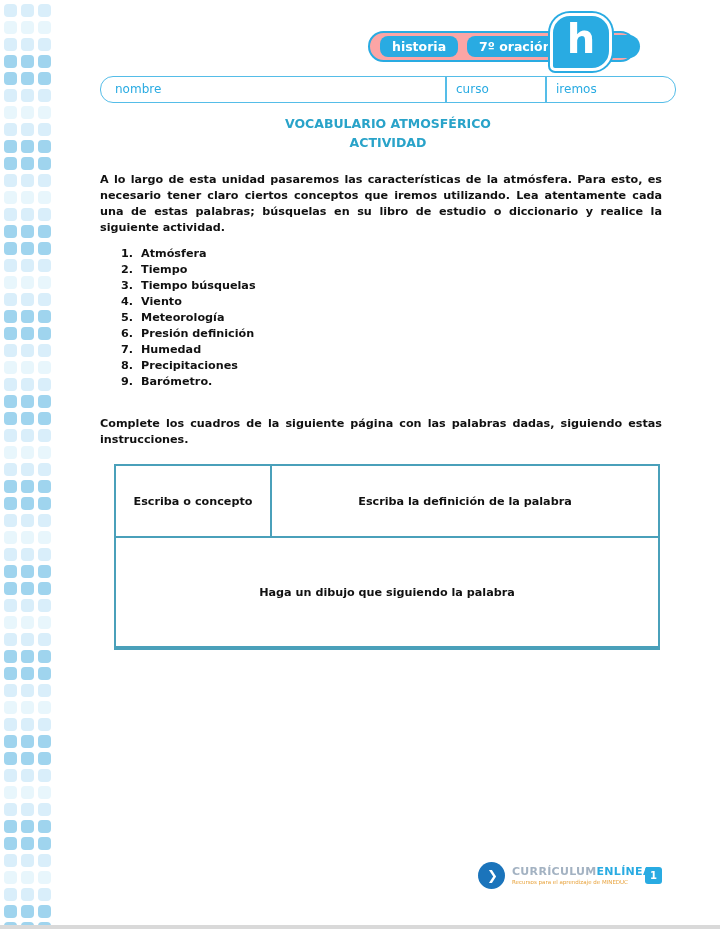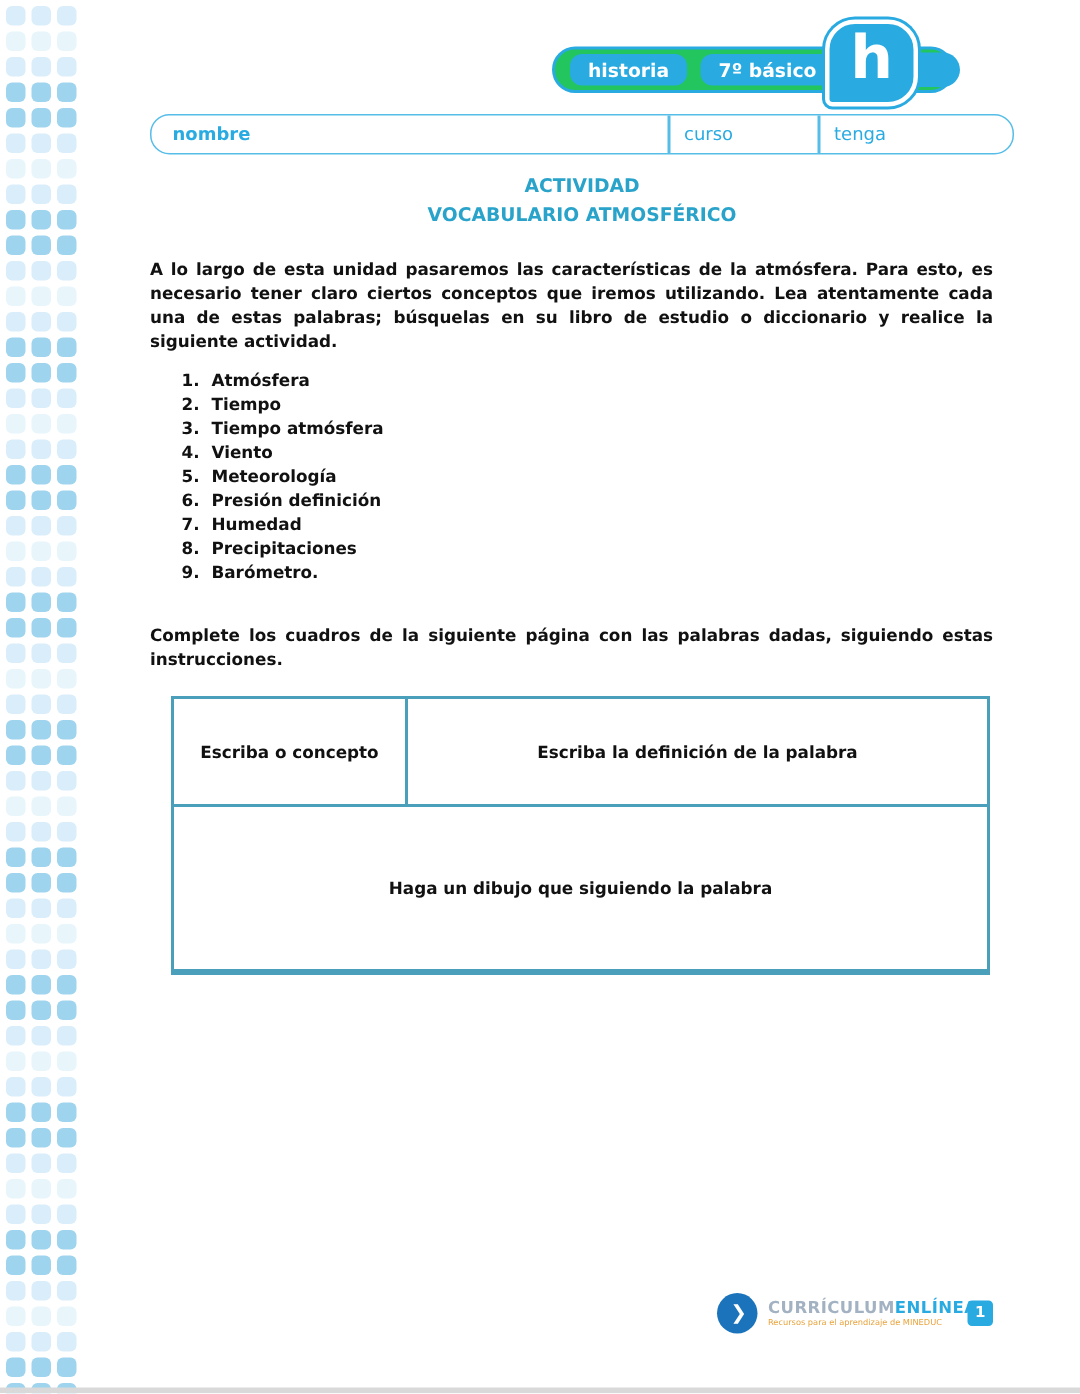--- a/index.html
+++ b/index.html
@@ -16,21 +16,21 @@
   .sidebar {
     position:absolute; left:0; top:0; bottom:0; width:55px;
     display:grid; grid-template-columns:repeat(3,13px);
     gap:4px; padding:4px; align-content:start; overflow:hidden;
   }
   .sq { width:13px; height:13px; border-radius:4px; }
 
   
   .badge-bar {
     position:absolute; left:368px; top:31px; width:268px; height:31px;
-    border:2px solid #29abe2; border-radius:16px; background:#22c55e;
+    border:2px solid #29abe2; border-radius:16px; background:#fca5a5;
     display:flex; align-items:center; gap:9px; padding-left:10px;
   }
   .badge {
     background:#29abe2; color:#fff; font-size:12.5px; font-weight:bold;
     padding:3px 12px; border-radius:8px; white-space:nowrap;
   }
   .logo-tail {
     position:absolute; left:596px; top:35px; width:44px; height:23px;
     background:#29abe2; border-radius:12px;
   }
@@ -43,21 +43,21 @@
     color:#fff; font-size:40px; font-weight:bold; z-index:2;
     line-height:1; padding-bottom:6px;
   }
 
   
   .form-row {
     position:absolute; left:100px; top:76px; width:576px; height:27px;
     border:1.5px solid #55bde8; border-radius:13px; background:#fff;
   }
   .form-label { position:absolute; top:5px; font-size:12px; color:#29abe2; }
-  .lbl-nombre { left:14px;font-weight:bold; }
+  .lbl-nombre { left:14px; }
   .lbl-curso  { left:355px; }
   .lbl-fecha  { left:455px; }
   .fdiv { position:absolute; top:0; bottom:0; width:1.5px; background:#55bde8; }
   .fdiv1 { left:344px; } .fdiv2 { left:444px; }
 
   
   .title-block {
     position:absolute; left:100px; top:114px; width:576px;
     text-align:center; color:#29a3c9; font-weight:bold;
     font-size:12.5px; line-height:19px;
@@ -297,57 +297,57 @@
       <div class="sq" style="background: rgb(159, 212, 238);"></div>
       <div class="sq" style="background: rgb(159, 212, 238);"></div>
       <div class="sq" style="background: rgb(159, 212, 238);"></div>
       <div class="sq" style="background: rgb(159, 212, 238);"></div>
       <div class="sq" style="background: rgb(159, 212, 238);"></div>
       <div class="sq" style="background: rgb(159, 212, 238);"></div>
     </div>
 
   <div class="badge-bar">
     <span class="badge">historia</span>
-    <span class="badge">7º básico</span>
+    <span class="badge">7º oración</span>
   </div>
   <div class="logo-tail"></div>
   <div class="logo-h">
     <span>h</span>
   </div>
 
   <div class="form-row">
     <span class="form-label lbl-nombre">nombre</span>
     <span class="fdiv fdiv1"></span>
     <span class="form-label lbl-curso">curso</span>
     <span class="fdiv fdiv2"></span>
-    <span class="form-label lbl-fecha">tenga</span>
+    <span class="form-label lbl-fecha">iremos</span>
   </div>
 
   <div class="title-block">
+    <div>VOCABULARIO ATMOSFÉRICO</div>
     <div>ACTIVIDAD</div>
-    <div>VOCABULARIO ATMOSFÉRICO</div>
   </div>
 
   <p class="intro">A lo largo de esta unidad pasaremos las características de la atmósfera. Para esto, es necesario tener claro ciertos conceptos que iremos utilizando. Lea atentamente cada una de estas palabras; búsquelas en su libro de estudio o diccionario y realice la siguiente actividad.</p>
 
   <ol class="vocab">
 
       <li>
         <span class="num">1.</span>
         <span class="txt">Atmósfera</span>
       </li>
 
       <li>
         <span class="num">2.</span>
         <span class="txt">Tiempo</span>
       </li>
 
       <li>
         <span class="num">3.</span>
-        <span class="txt">Tiempo atmósfera</span>
+        <span class="txt">Tiempo búsquelas</span>
       </li>
 
       <li>
         <span class="num">4.</span>
         <span class="txt">Viento</span>
       </li>
 
       <li>
         <span class="num">5.</span>
         <span class="txt">Meteorología</span>

